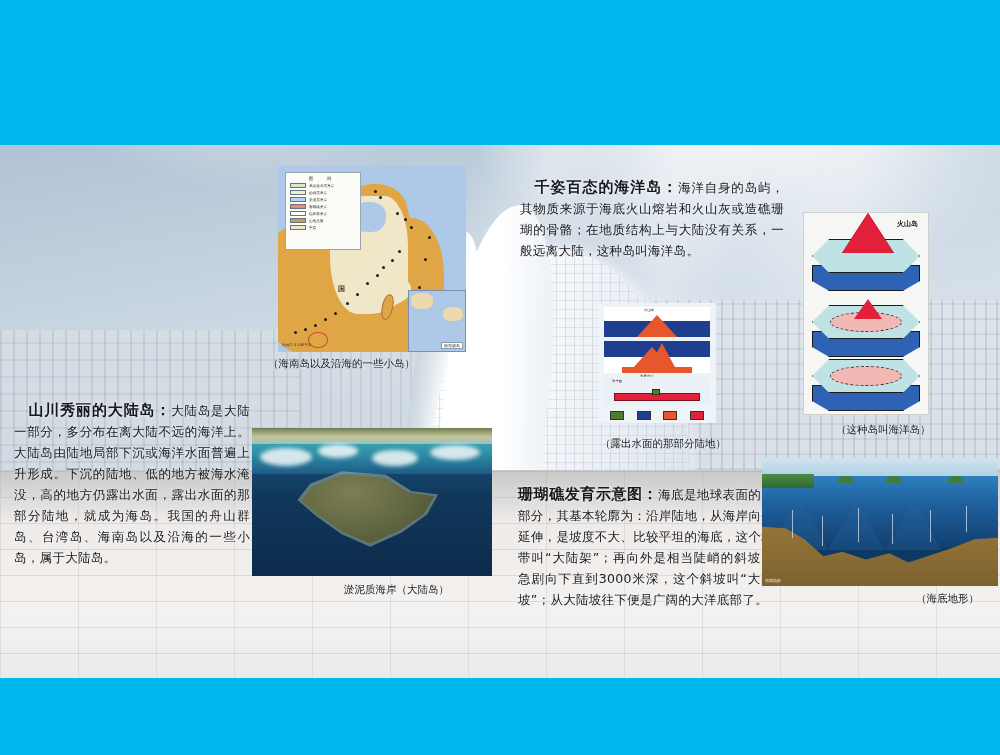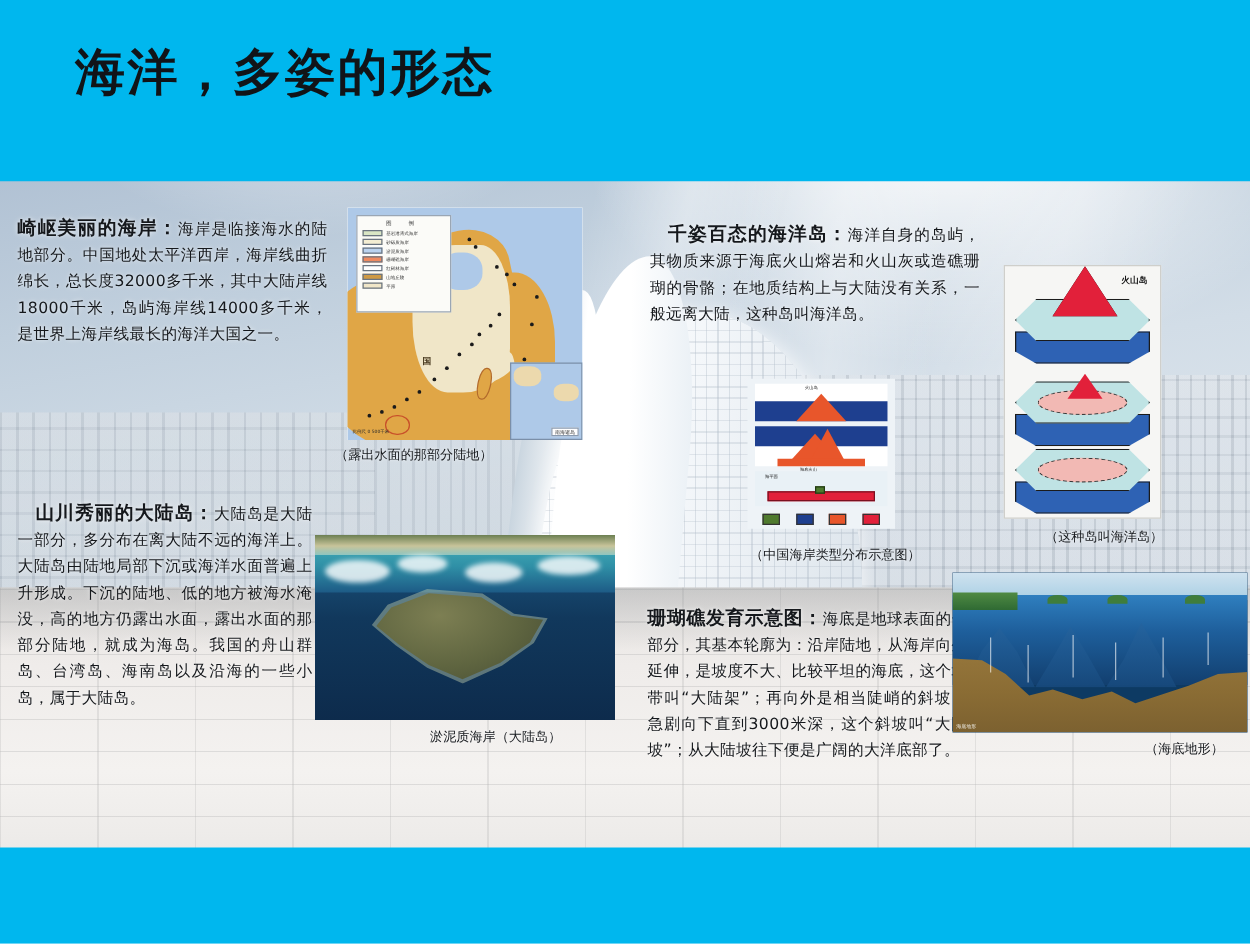--- a/index.html
+++ b/index.html
@@ -337,25 +337,21 @@
       <div class="shell-a-grid"></div>
     </div>
     <div class="shell-b"></div>
     <div class="plaza"></div>
     <div class="plaza-shade"></div>
   </div>
 
   <div class="band-top"></div>
   <div class="band-bottom"></div>
 
-  <div class="title">海洋，多姿的形态</div>
-
-  <div class="txt" id="txt-coast">
-    <span class="lead">崎岖美丽的海岸：</span><span>海岸是临接海水的陆地部分。中国地处太平洋西岸，海岸线曲折绵长，总长度32000多千米，其中大陆岸线18000千米，岛屿海岸线14000多千米，是世界上海岸线最长的海洋大国之一。</span>
-  </div>
+
 
   <div class="txt" id="txt-ocnisl">
     <span class="indent"></span><span class="lead">千姿百态的海洋岛：</span><span>海洋自身的岛屿，其物质来源于海底火山熔岩和火山灰或造礁珊瑚的骨骼；在地质结构上与大陆没有关系，一般远离大陆，这种岛叫海洋岛。</span>
   </div>
 
   <div class="txt" id="txt-contisl">
     <span class="indent"></span><span class="lead">山川秀丽的大陆岛：</span><span>大陆岛是大陆一部分，多分布在离大陆不远的海洋上。大陆岛由陆地局部下沉或海洋水面普遍上升形成。下沉的陆地、低的地方被海水淹没，高的地方仍露出水面，露出水面的那部分陆地，就成为海岛。我国的舟山群岛、台湾岛、海南岛以及沿海的一些小岛，属于大陆岛。</span>
   </div>
 
   <div class="txt" id="txt-seabed">
@@ -434,21 +430,21 @@
       <div class="map-inset">
         <div class="map-inset-l1"></div>
         <div class="map-inset-l2"></div>
         <span class="map-inset-tag">南海诸岛</span>
       </div>
 
       <div class="map-corner">比例尺
 0  500千米</div>
     </div>
   </div>
-  <div class="cap" id="cap-map">（露出水面的那部分陆地）</div>
+  <div class="cap" id="cap-map">（海南岛以及沿海的一些小岛）</div>
 
   <div class="fig" id="fig-volc">
     <div class="frame">
 
       <div class="vpanel" style="top:4px;height:30px">
         <div class="vsea" style="top:14px;height:16px;background:#1e3f8f"></div>
         <div class="vcone" style="left:33px;top:8px"></div>
         <span class="vlab" style="left:40px;top:1px">火山岛</span>
       </div>
 
@@ -467,21 +463,21 @@
       </div>
 
       <div class="vlegend">
         <i style="background:#4f7a2e"></i>
         <i style="background:#1e3f8f"></i>
         <i style="background:#e8562b"></i>
         <i style="background:#e2203a"></i>
       </div>
     </div>
   </div>
-  <div class="cap" id="cap-volc">（中国海岸类型分布示意图）</div>
+  <div class="cap" id="cap-volc">（露出水面的那部分陆地）</div>
 
   <div class="fig" id="fig-coral">
     <div class="frame">
       <span class="coral-title">火山岛</span>
 
       <div class="reef-block" style="top:26px">
         <div class="reef-side"></div>
         <div class="reef-top"></div>
         <div class="volc-red"></div>
       </div>

